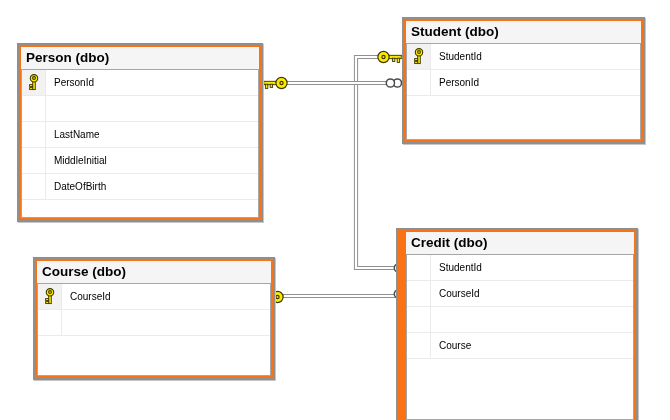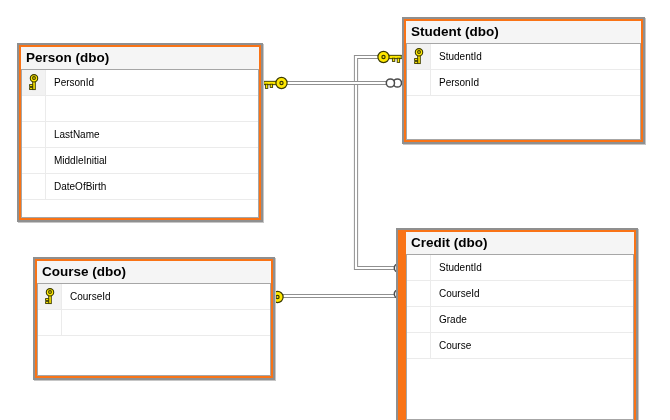--- a/index.html
+++ b/index.html
@@ -209,21 +209,20 @@
         <div class="table-row">
           <div class="key-cell"></div>
           <div class="name-cell">StudentId</div>
         </div>
         <div class="table-row">
           <div class="key-cell"></div>
           <div class="name-cell">CourseId</div>
         </div>
         <div class="table-row">
           <div class="key-cell"></div>
-          <div class="name-cell">Grade</div>
         </div>
         <div class="table-row">
           <div class="key-cell"></div>
           <div class="name-cell">Course</div>
         </div>
       </div>
     </div>
   </div>
 
 </body></html>

